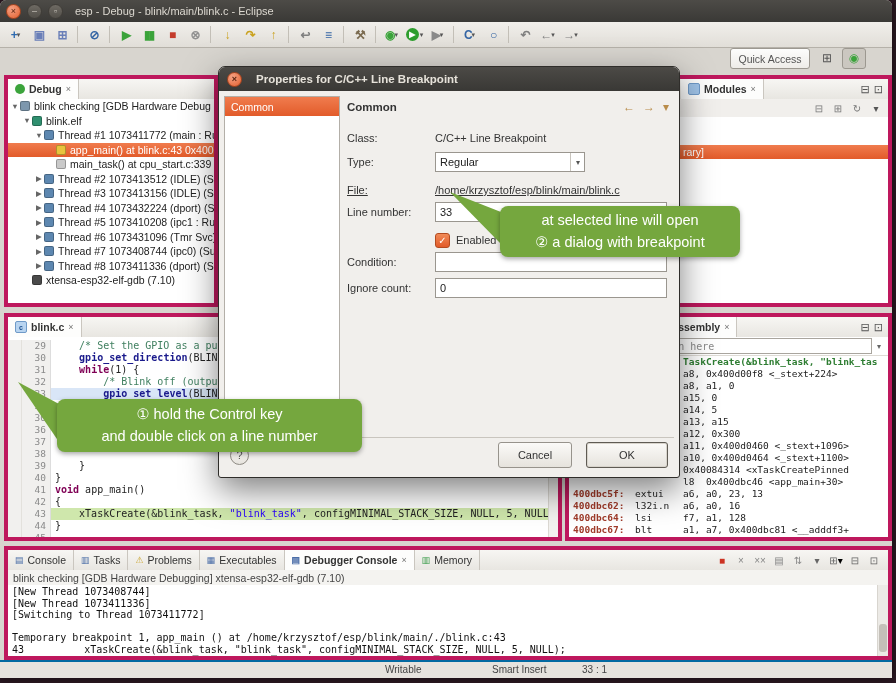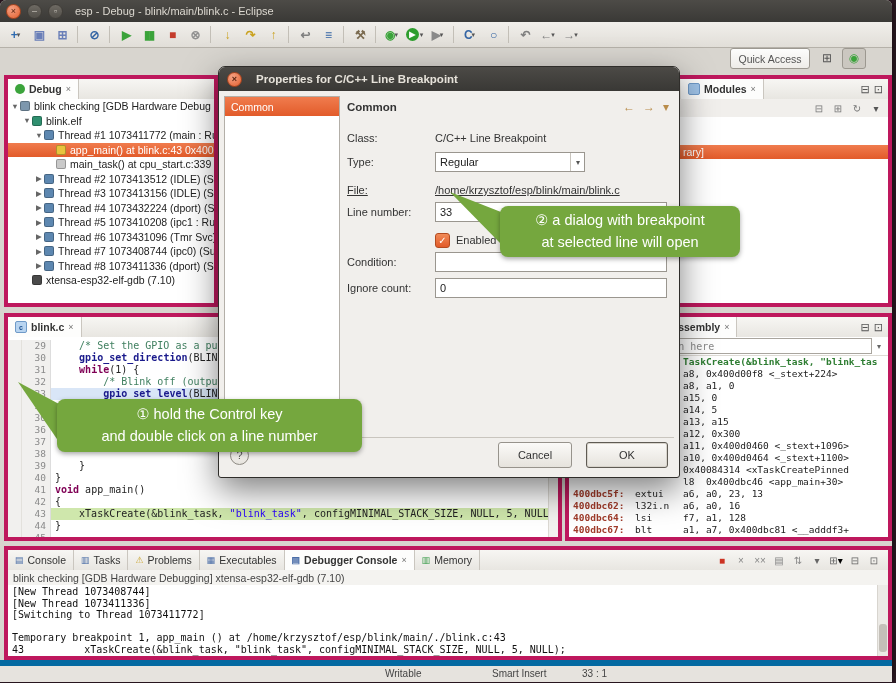--- a/index.html
+++ b/index.html
@@ -86,21 +86,21 @@
   #console-tabs{padding-right:2px;}
   #console-icons{margin-left:auto;display:flex;align-items:center;gap:3px;padding-right:4px;}
   .cticon{width:16px;height:16px;display:flex;align-items:center;justify-content:center;font-size:10px;border-radius:2px;}
   #console-label{position:absolute;top:20px;left:0;right:0;height:15px;background:#f4f3f0;border-bottom:1px solid #e2dfda;font-size:10.5px;color:#444;display:flex;align-items:center;padding-left:5px;}
   #console-output{position:absolute;top:35px;left:0;right:10px;bottom:0;background:#fff;overflow:hidden;padding-top:1px;}
   .cline{height:11.5px;line-height:11.5px;font-family:"DejaVu Sans Mono",monospace;font-size:10px;white-space:pre;color:#111;padding-left:4px;}
   #console-scroll{position:absolute;top:35px;right:0;width:10px;bottom:0;background:#eceae6;border-left:1px solid #d8d5cf;}
   #console-thumb{position:absolute;left:1px;right:1px;top:55%;height:40%;background:#c4c0b9;border-radius:3px;}
 
   
-  #statusbar{position:absolute;left:0;top:660px;right:0;height:16px;background:#e6e3de;border-top:6px solid #0369a1;font-size:10px;color:#444;}
+  #statusbar{position:absolute;left:0;top:660px;right:0;height:16px;background:#e6e3de;border-top:2px solid #0369a1;font-size:10px;color:#444;}
   .sfield{position:absolute;top:2px;}
 
   
   #dialog{position:absolute;left:218px;top:66px;width:462px;height:412px;z-index:50;background:#f1efec;border:1px solid #2f2d2a;border-radius:7px 7px 3px 3px;box-shadow:0 12px 34px rgba(0,0,0,.5);box-sizing:border-box;}
   #dlg-title{height:24px;background:linear-gradient(#4c4a46,#393835);border-radius:6px 6px 0 0;display:flex;align-items:center;color:#e6e2da;font-size:11.5px;font-weight:bold;}
   #dlg-title .wbtn{margin-left:8px;}
   #dlg-title-text{margin-left:14px;}
   #dlg-side{position:absolute;left:5px;top:29px;width:116px;bottom:42px;background:#fff;border:1px solid #b3afa8;box-sizing:border-box;}
   .side-item{height:19px;display:flex;align-items:center;padding-left:6px;font-size:10.5px;color:#333;}
   .side-item.sel{background:linear-gradient(#f07c4e,#e25b2a);color:#fff;}
@@ -556,16 +556,16 @@
 
   <svg id="tails" width="896" height="683">
     <polygon class="tail" points="18,382 59,404 59,442" fill="#75a73e"></polygon>
     <polygon class="tail" points="450,192 501,212 501,244" fill="#75a73e"></polygon>
   </svg>
   <div id="callout1" class="callout">
     <div>① hold the Control key</div>
     <div>and double click on a line number</div>
   </div>
   <div id="callout2" class="callout">
+    <div>at selected line will  open</div>
     <div>② a dialog with breakpoint</div>
-    <div>at selected line will  open</div>
   </div>
 </div>
 
 </body></html>

